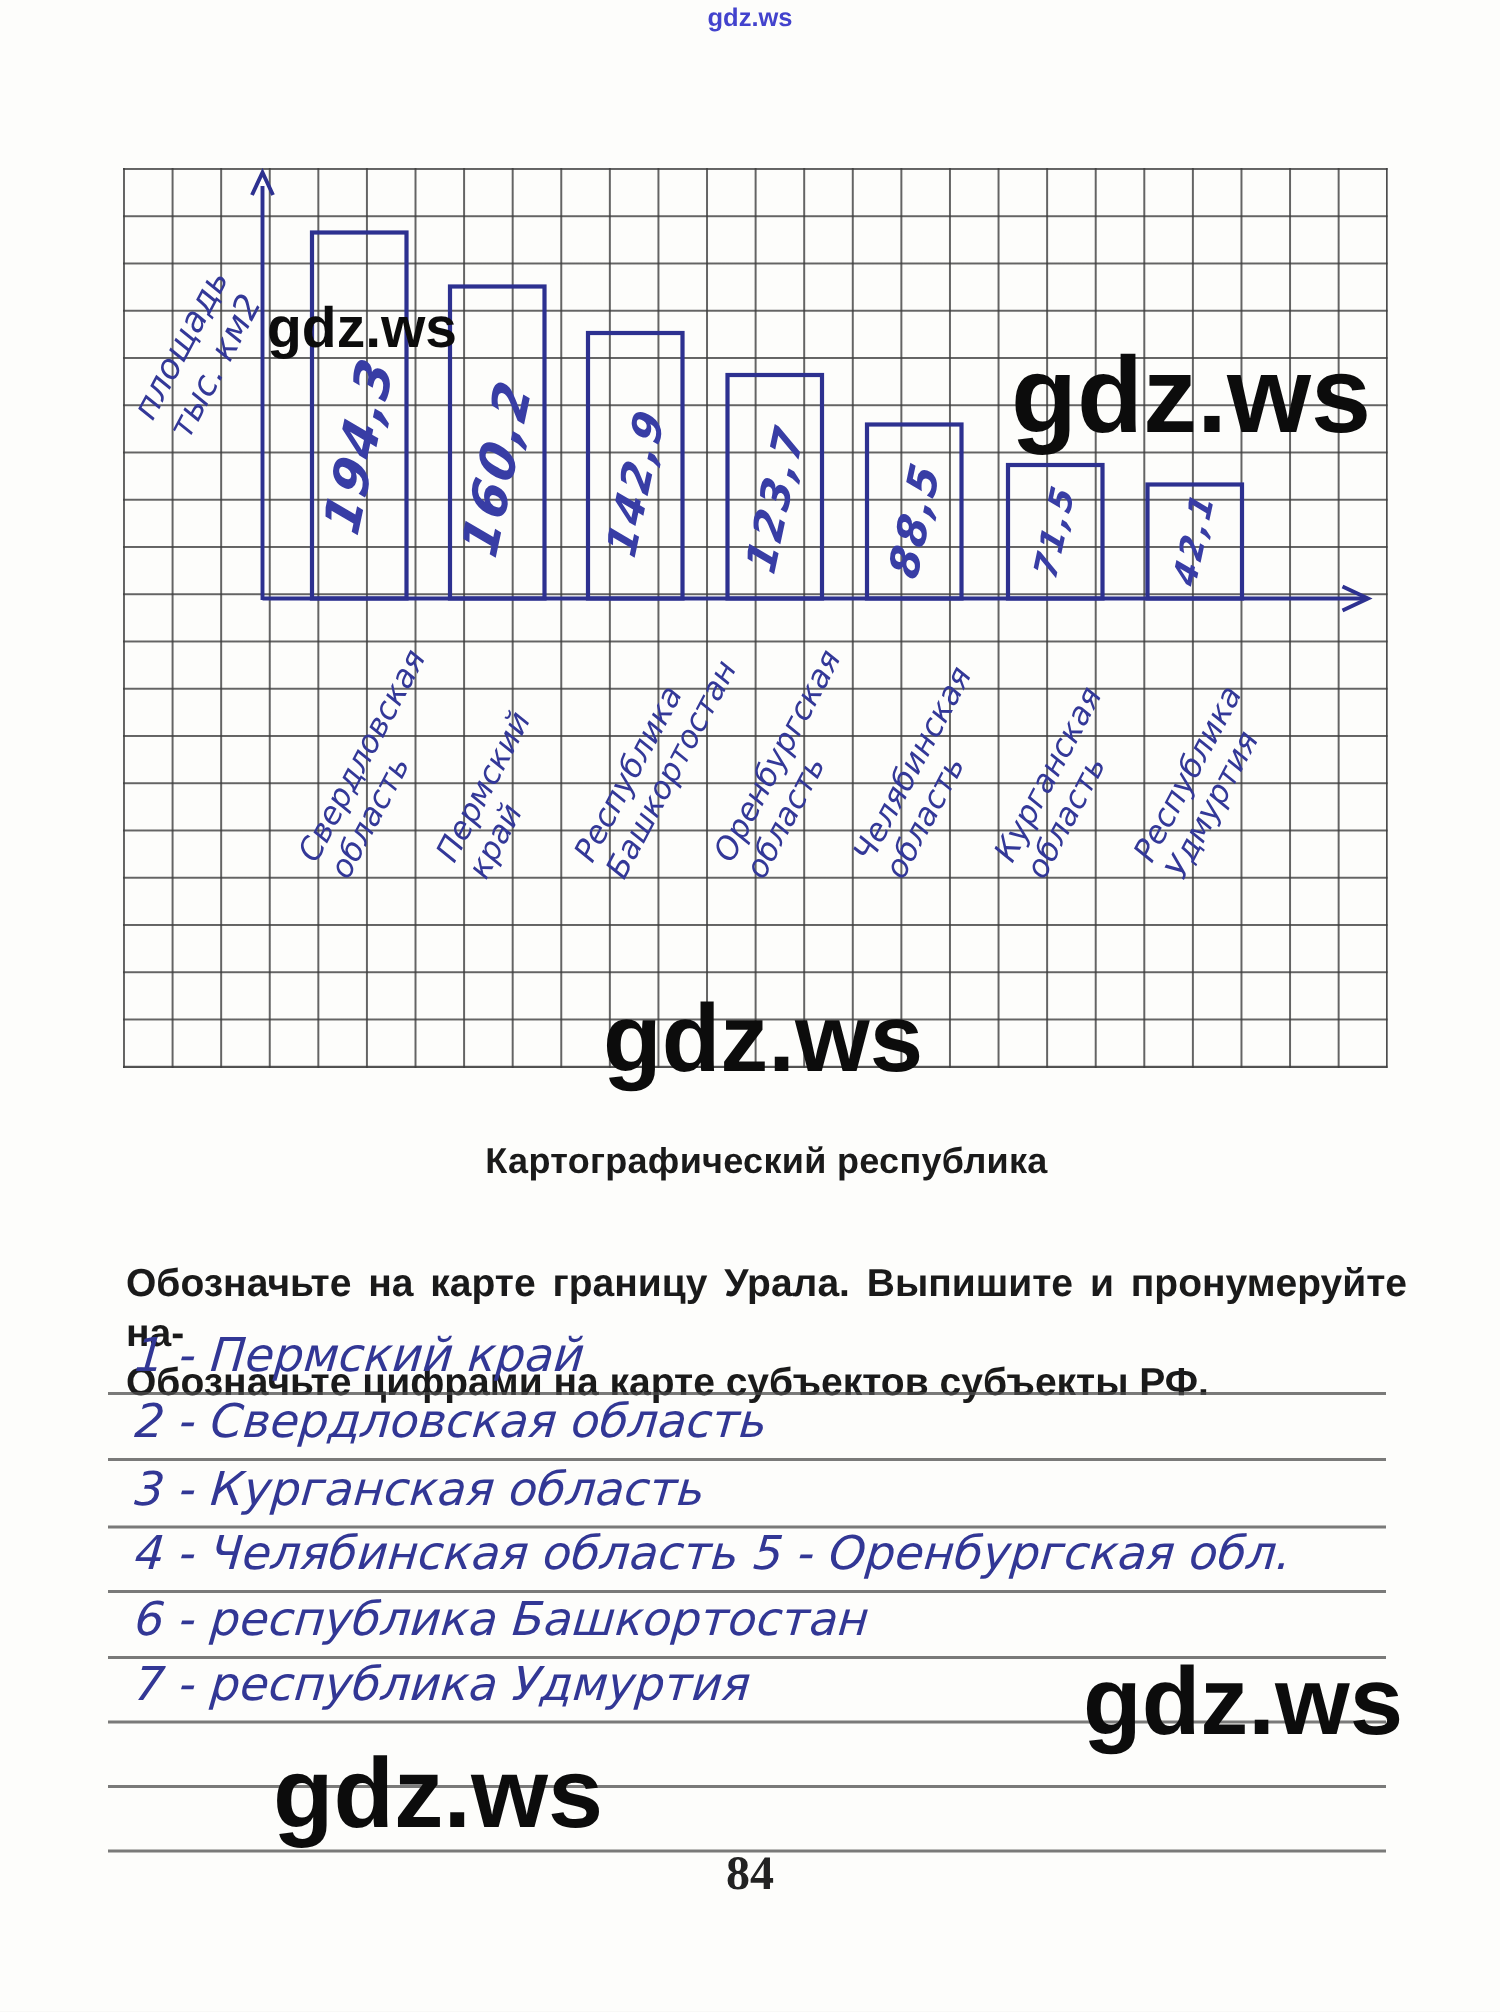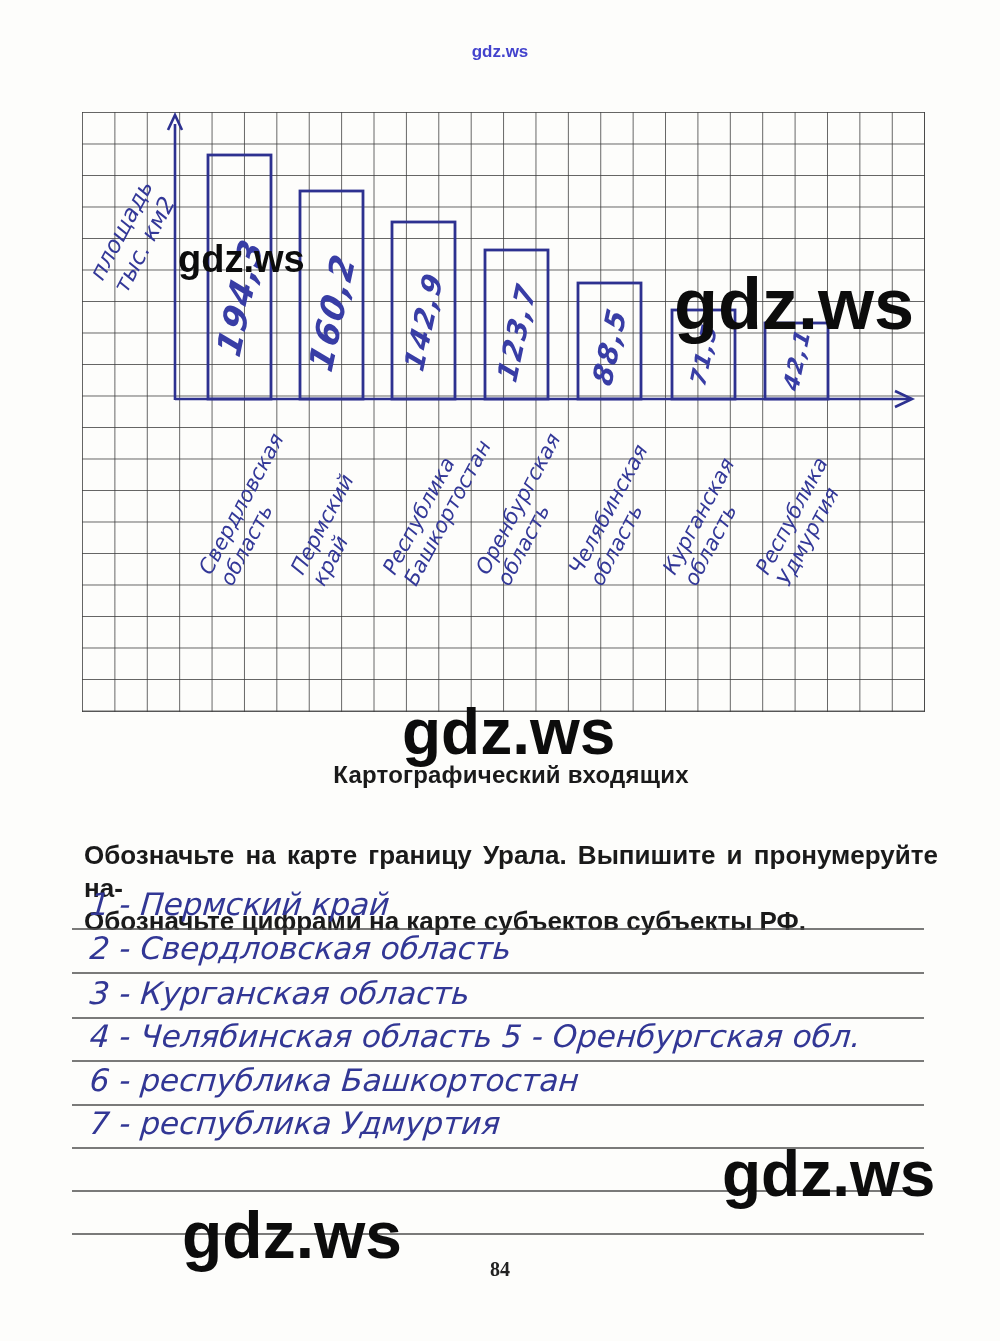--- a/index.html
+++ b/index.html
@@ -32,40 +32,40 @@
     position:absolute;transform:rotate(-62deg);transform-origin:0 0;
     font-family:"DejaVu Sans",sans-serif;font-style:italic;color:#333898;
     font-size:21px;line-height:24px;white-space:nowrap;
   }
   .ylabel{
     position:absolute;left:2px;top:160px;transform:rotate(-62deg);transform-origin:0 0;
     font-family:"DejaVu Sans",sans-serif;font-style:italic;color:#333898;
     font-size:23px;line-height:27px;white-space:nowrap;
   }
   
-  .wm{position:absolute;font-family:"Liberation Sans",sans-serif;font-weight:bold;color:#0c0c0c;line-height:1;margin-top:40px;}
+  .wm{position:absolute;font-family:"Liberation Sans",sans-serif;font-weight:bold;color:#0c0c0c;line-height:1;}
   .wm-top{left:0;top:3px;width:1000px;text-align:center;font-size:17px;color:#4343cd;}
   .wm-chart-left{left:178px;top:200px;font-size:38px;}
   .wm-chart-right{left:674px;top:228px;font-size:72px;}
   .wm-chart-bottom{left:402px;top:660px;font-size:64px;}
   .wm-ans-right{left:722px;top:1102px;font-size:64px;}
   .wm-ans-left{left:182px;top:1162px;font-size:66px;}
   
   .heading{
     position:absolute;left:84px;top:761px;width:854px;text-align:center;
     font-size:24px;font-weight:bold;letter-spacing:.2px;
   }
   .para{position:absolute;left:84px;top:839px;width:854px;
     font-family:Liberation Sans, sans-serif;font-weight:bold;font-size:26px;line-height:33px;}
   .para .just{text-align:justify;text-align-last:justify;}
   
   .rule{position:absolute;left:72px;width:852px;height:2px;background:rgba(78,78,78,.75);}
   .ans{position:absolute;left:90px;font-size:31px;white-space:nowrap;transform:skewX(-5deg);}
-  .pageno{position:absolute;left:0;top:1258px;width:1000px;text-align:center;
-    font-family:"Liberation Serif",serif;font-weight:bold;font-size:20px;color:#222;}
+  .pageno{position:absolute;left:0;top:1230px;width:1000px;text-align:center;
+    font-family:"Liberation Serif",serif;font-weight:bold;font-size:32px;color:#222;}
 </style>
 </head>
 <body>
 
 <div class="page">
 
   <div class="wm wm-top">gdz.ws</div>
 
   <div class="chart">
     <svg id="chart-svg" width="842" height="599" viewBox="0 0 842 599">
@@ -123,21 +123,21 @@
           <div>Республика</div>
           <div>Удмуртия</div>
         </div>
       </div>
   </div>
 
   <div class="wm wm-chart-left">gdz.ws</div>
   <div class="wm wm-chart-right">gdz.ws</div>
   <div class="wm wm-chart-bottom">gdz.ws</div>
 
-  <div class="heading">Картографический входящих</div>
+  <div class="heading">Картографический республика</div>
   <div class="para">
     <div class="just">Обозначьте на карте границу Урала. Выпишите и пронумеруйте  на-</div>
     <div>Обозначьте цифрами на карте субъектов субъекты РФ.</div>
   </div>
 
   <div class="rule" style="top:928px"></div>
   <div class="rule" style="top:972px"></div>
   <div class="rule" style="top:1017px"></div>
   <div class="rule" style="top:1060px"></div>
   <div class="rule" style="top:1104px"></div>

